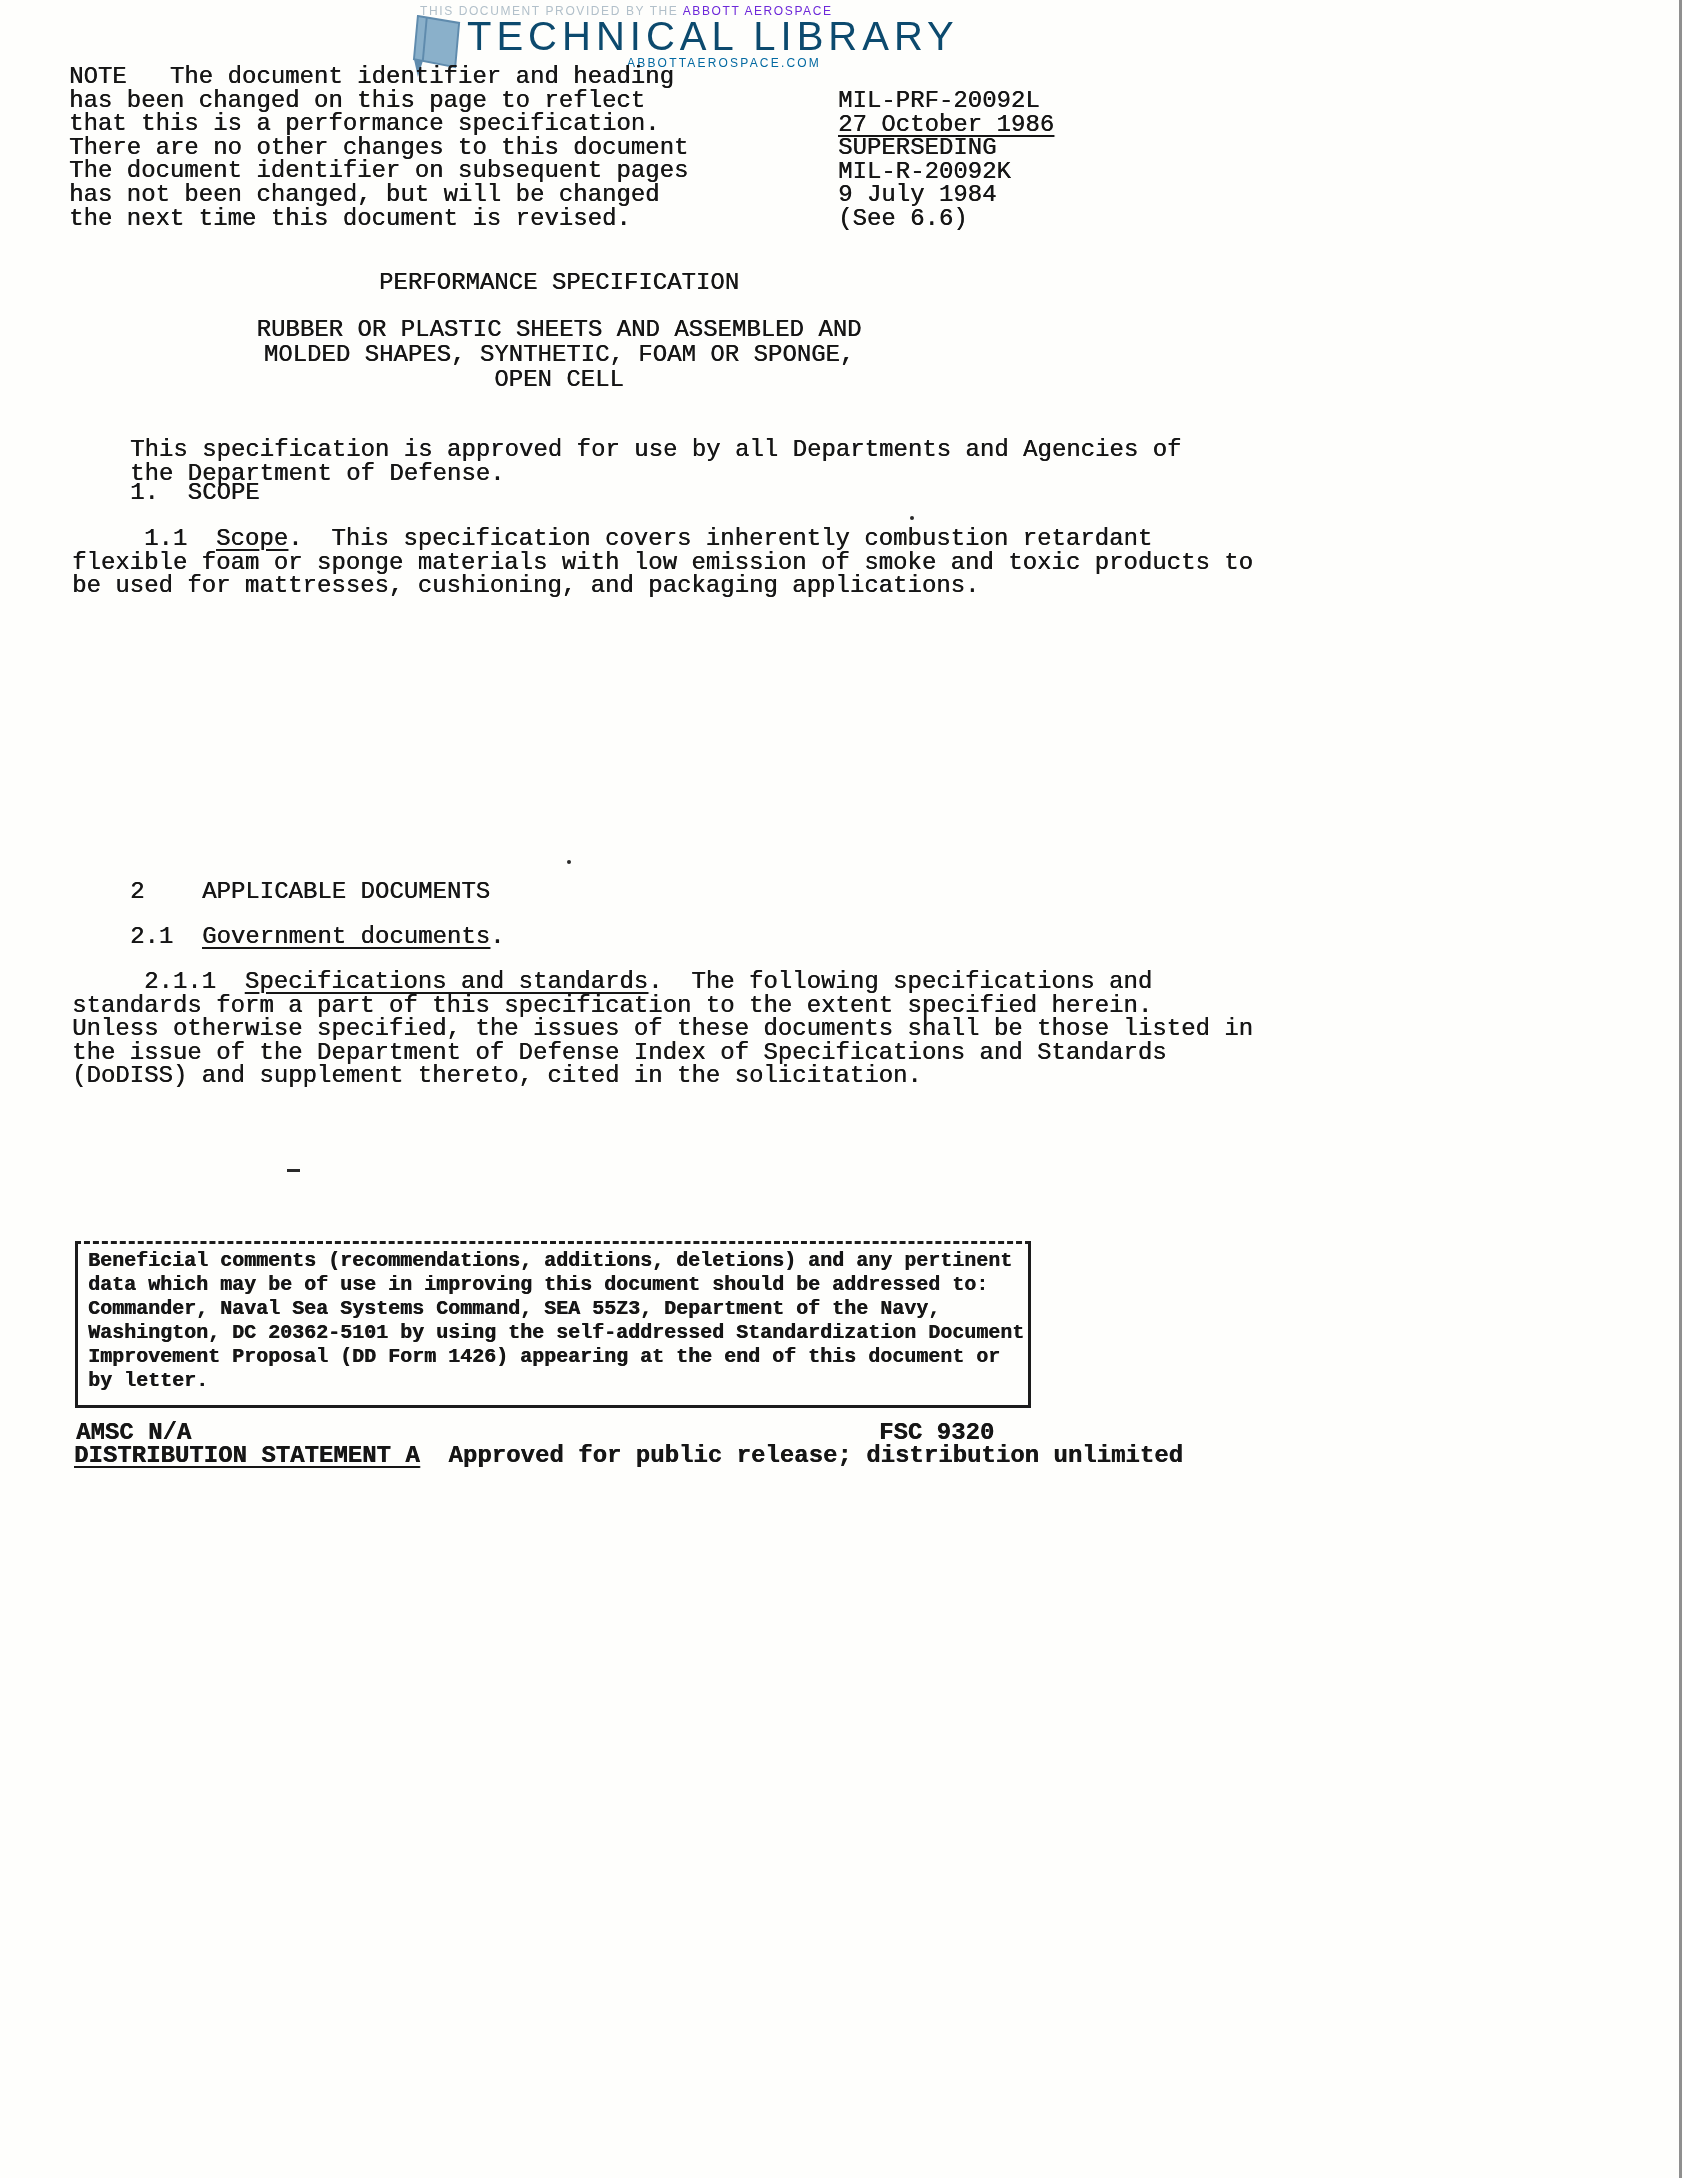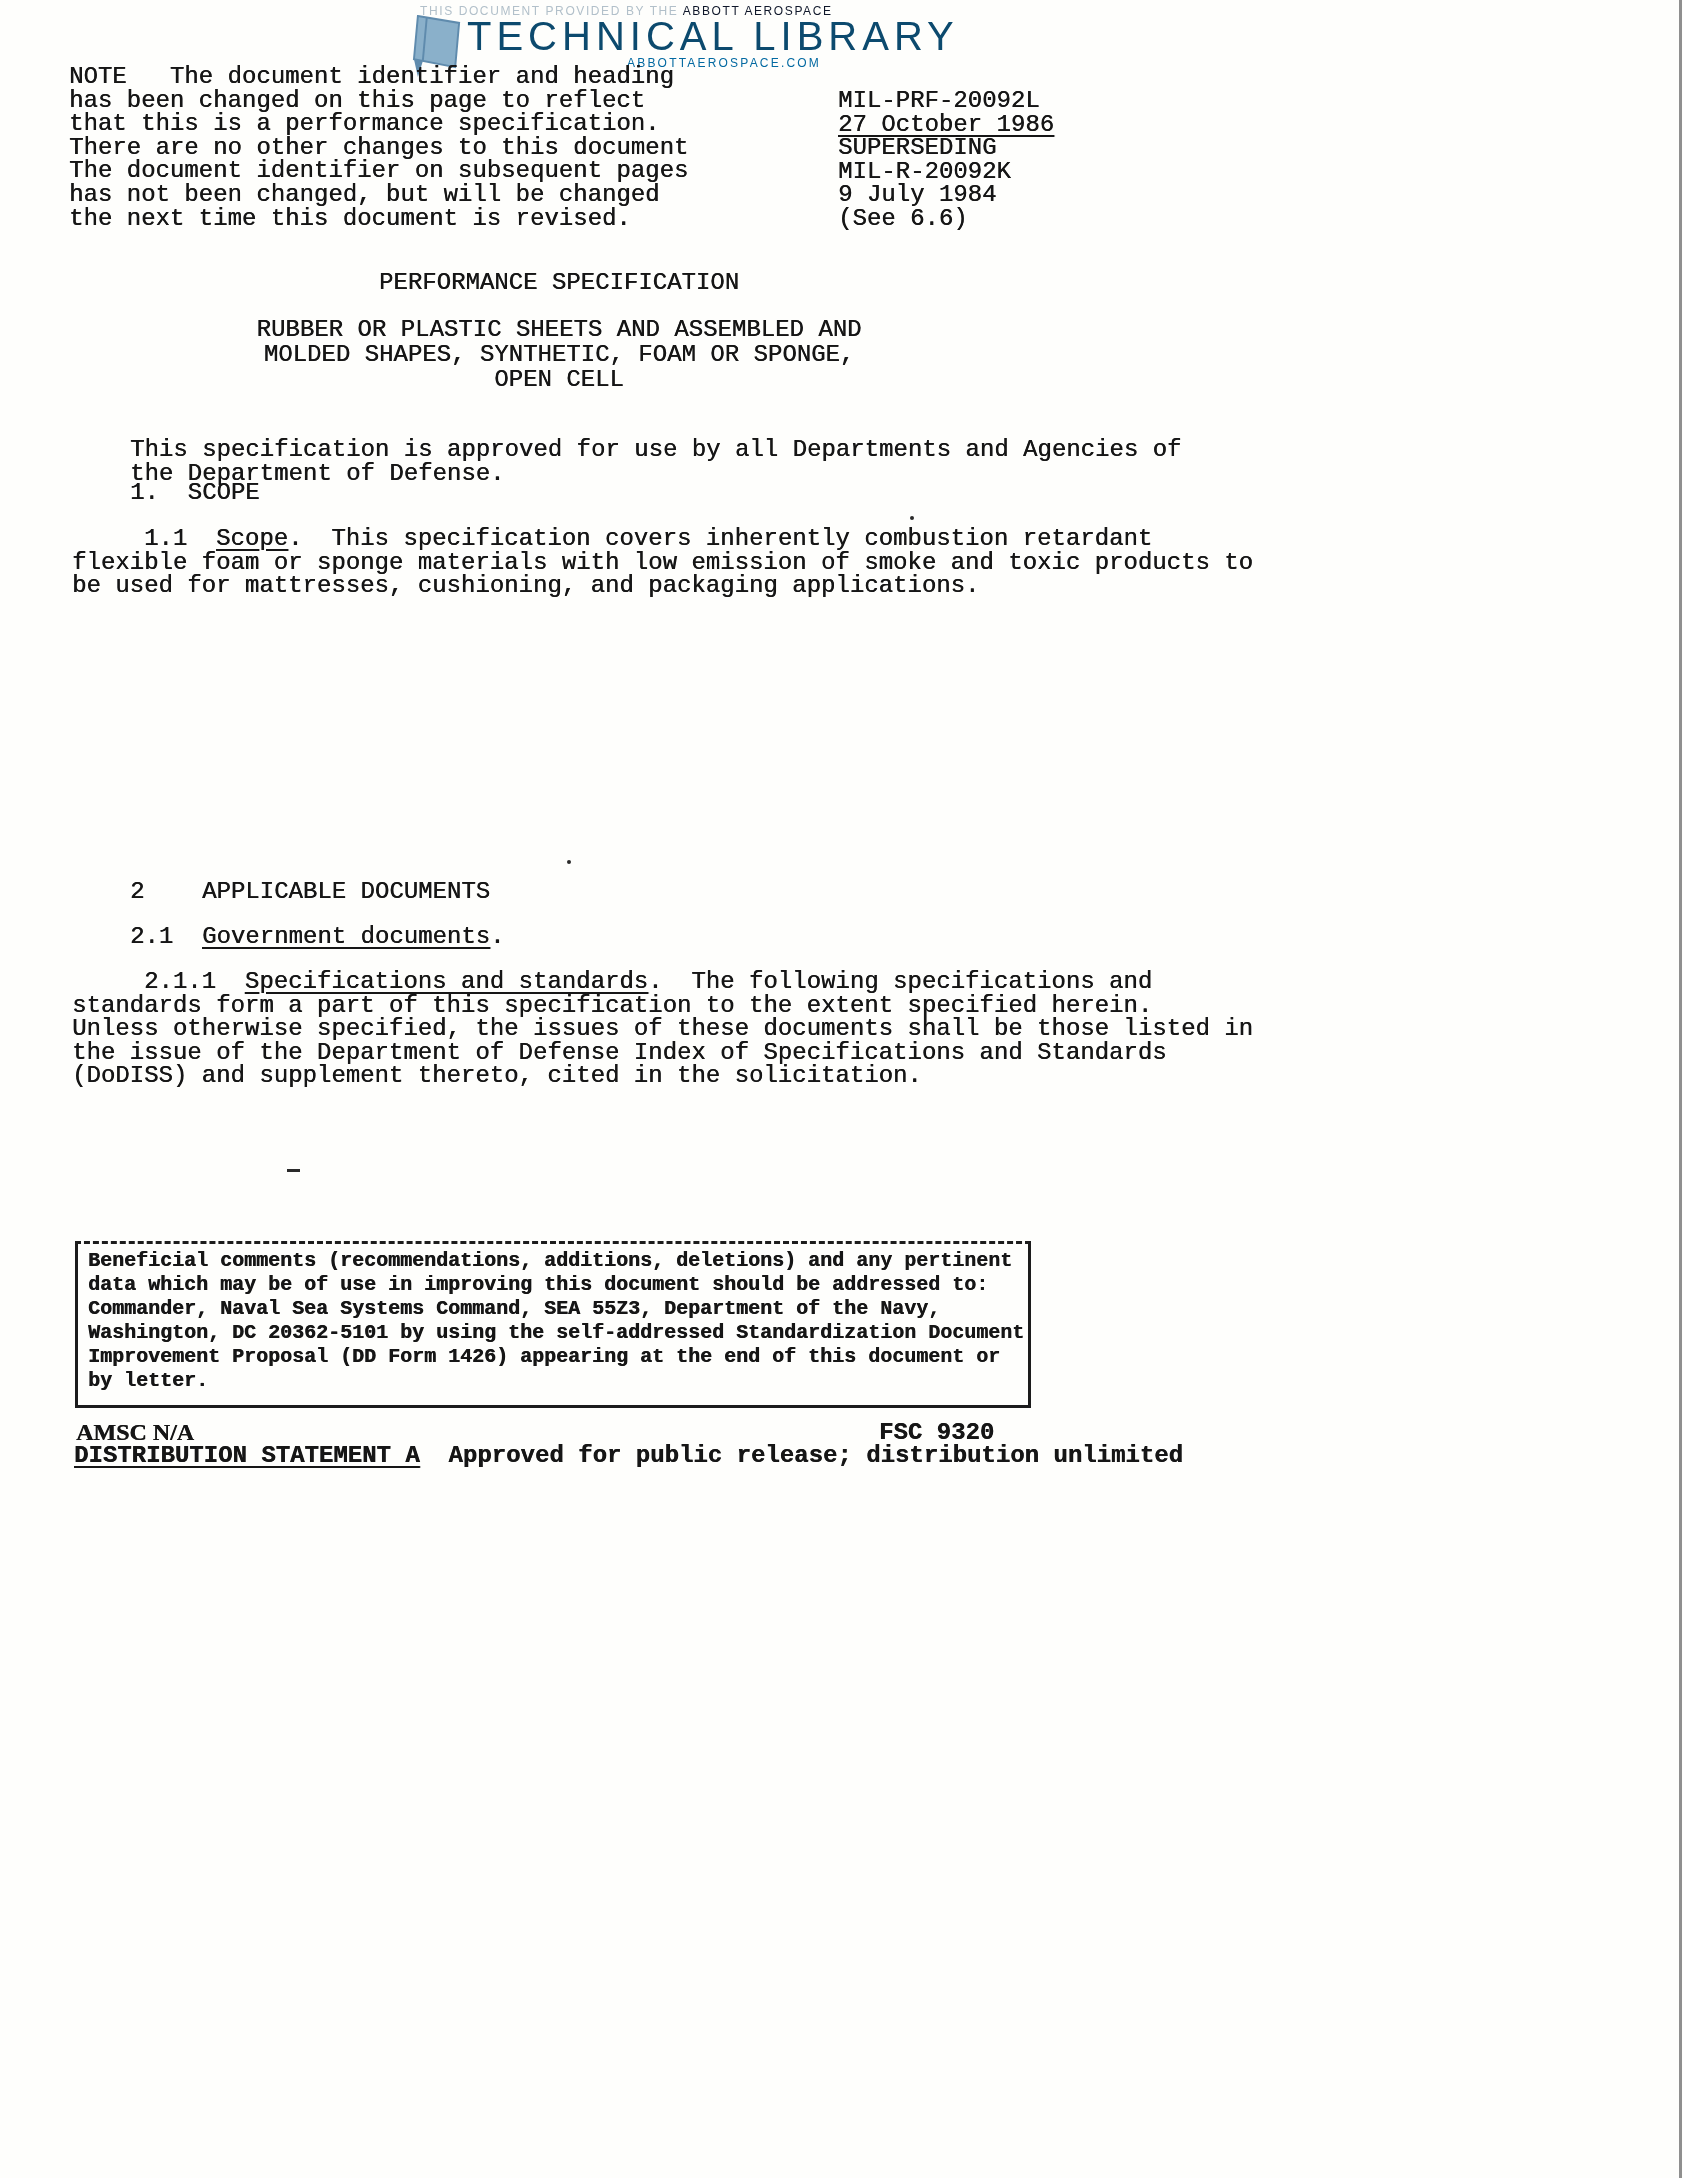--- a/index.html
+++ b/index.html
@@ -39,21 +39,21 @@
   .comments-box pre {
     white-space:pre;
     font-size:20px;
     line-height:24px;
     font-weight:bold;
     text-shadow:0.4px 0 0 currentColor;
   }
   
   .wm { position:absolute; font-family:"Liberation Sans","DejaVu Sans",sans-serif; }
   .wm-top { left:420px; top:4px; font-size:12px; letter-spacing:1.6px; color:#b2c0ca; }
-  .wm-top .wm-org { color:#0f172a; }
+  .wm-top .wm-org { color:#6d28d9; }
   .wm-title { left:467px; top:14px; font-size:40px; font-weight:400; letter-spacing:5px; color:#0c4a6e; }
   .wm-site { left:627px; top:56px; font-size:12px; letter-spacing:2.2px; color:#0369a1; }
   .wm-logo { position:absolute; left:412px; top:10px; opacity:0.88; }
   
   .scan-edge { position:absolute; right:1px; top:0; width:3px; height:2178px; background:#8f8f8f; }
   .art { position:absolute; background:#2a2a2a; }
   .art-dash { left:287px; top:1169px; width:13px; height:3px; }
   .art-dot1 { left:910px; top:516px; width:4px; height:4px; border-radius:2px; }
   .art-dot2 { left:567px; top:860px; width:4px; height:4px; border-radius:2px; }
 </style>
@@ -109,21 +109,21 @@
 
   <div class="comments-box">
       <pre>Beneficial comments (recommendations, additions, deletions) and any pertinent
 data which may be of use in improving this document should be addressed to:
 Commander, Naval Sea Systems Command, SEA 55Z3, Department of the Navy,
 Washington, DC 20362-5101 by using the self-addressed Standardization Document
 Improvement Proposal (DD Form 1426) appearing at the end of this document or
 by letter.</pre>
     </div>
 
-  <div class="blk bold" style="left:76px; top:1421px;font-family:Liberation Serif, serif;">AMSC N/A</div>
+  <div class="blk bold" style="left:76px; top:1421px;">AMSC N/A</div>
   <div class="blk bold" style="left:879px; top:1421px;">FSC 9320</div>
   <pre class="blk bold" style="left:74px; top:1444px;"><span class="u">DISTRIBUTION STATEMENT A</span><span>  Approved for public release; distribution unlimited</span></pre>
 
   <div class="scan-edge"></div>
   <div class="art art-dash"></div>
   <div class="art art-dot1"></div>
   <div class="art art-dot2"></div>
 
 </div>
 

